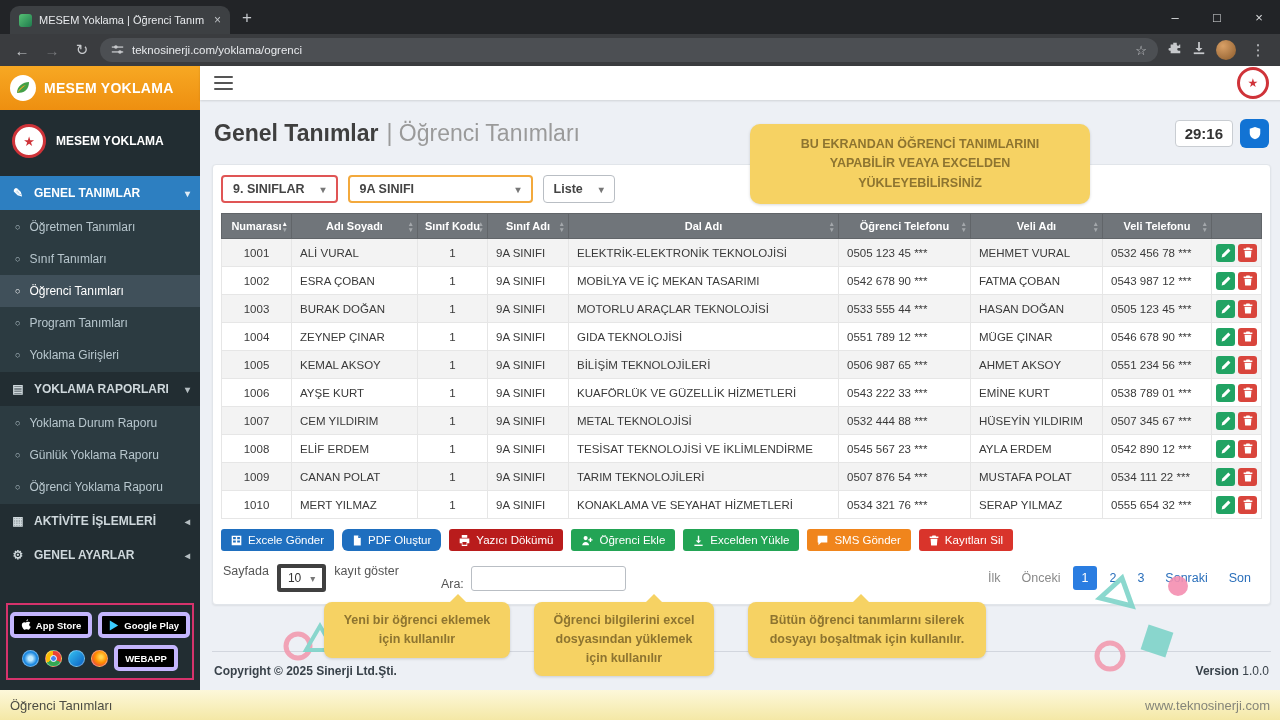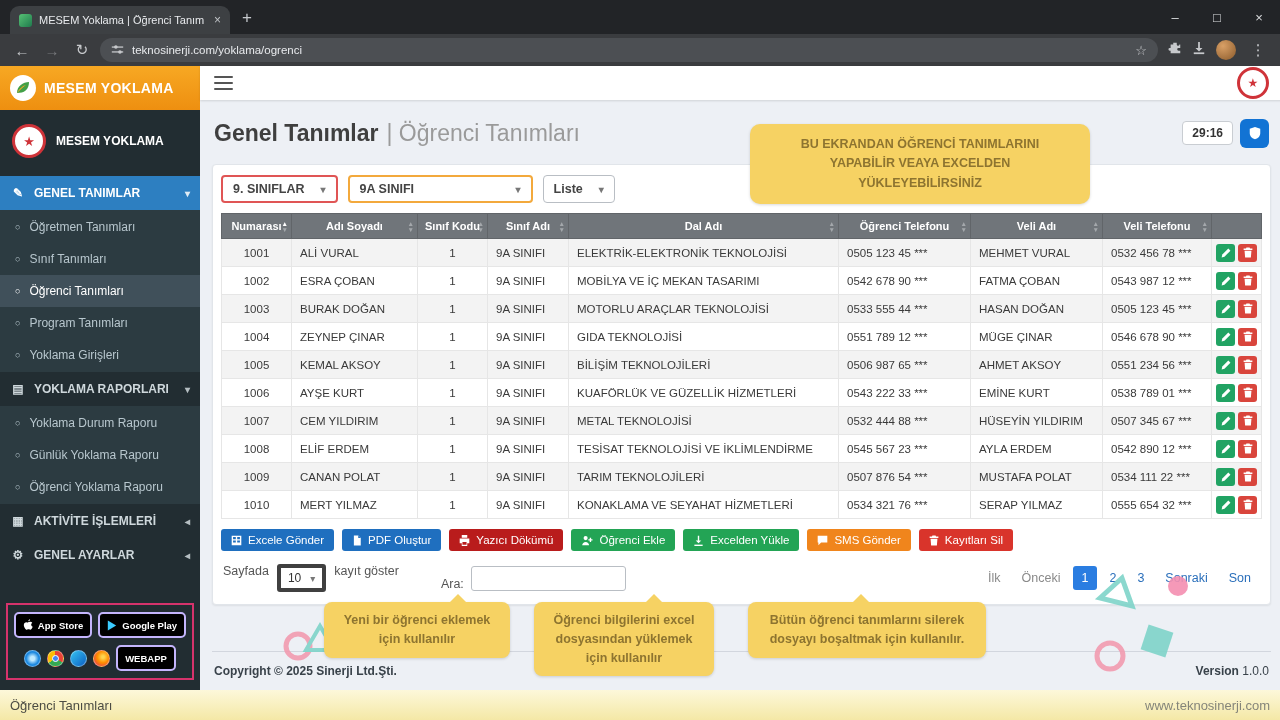--- a/index.html
+++ b/index.html
@@ -39,41 +39,41 @@
   .tree { display:flex; align-items:center; gap:8px; padding:10px 10px; color:#cfd8dc; cursor:pointer; font-weight:bold; }
   .tree-active { background:#2d7fc1; color:#fff; }
   .mi { width:16px; text-align:center; font-size:12px; }
   .chev { margin-left:auto; font-size:10px; opacity:.85; }
   .subtree { background:#2c3b41; padding:1px 0; }
   .subitem { display:flex; align-items:center; gap:9px; padding:9px 10px 9px 15px; color:#b8c7ce; cursor:pointer; }
   .subitem.active { background:#40505a; color:#fff; }
   .dot { font-size:9px; }
   .store-box { margin:8px 6px 10px; border:2px solid #d6336c; padding:7px 6px; display:flex; flex-direction:column; gap:7px; }
   .store-row { display:flex; gap:6px; align-items:center; justify-content:center; }
-  .store-badge { background:#000; border:2px solid #c4b5fd; border-radius:5px; color:#fff; font-size:9.5px; font-weight:bold; display:flex; align-items:center; gap:5px; padding:4px 7px; height:26px; white-space:nowrap; }
+  .store-badge { background:#000; border:4px solid #c4b5fd; border-radius:5px; color:#fff; font-size:9.5px; font-weight:bold; display:flex; align-items:center; gap:5px; padding:4px 7px; height:26px; white-space:nowrap; }
   .bico-circle { width:17px; height:17px; border-radius:50%; flex:0 0 auto; border:1px solid rgba(255,255,255,.35); }
   .b-safari { background:radial-gradient(circle at 50% 50%,#bfe9ff 20%,#1b88e0 60%); }
   .b-chrome { background:conic-gradient(#ea4335 0 33%,#34a853 33% 66%,#fbbc05 66% 100%); position:relative; }
   .b-chrome::after { content:""; position:absolute; inset:4px; background:#4285f4; border:1.5px solid #fff; border-radius:50%; }
   .b-edge { background:linear-gradient(135deg,#35c1f1,#0b60c4); }
   .b-firefox { background:radial-gradient(circle at 60% 40%,#ffd54f 10%,#ff8f00 45%,#e3364e 90%); }
 
   
   .main { flex:1; display:flex; flex-direction:column; position:relative; background:#edf0f5; }
   .topnav { height:44px; background:#fff; display:flex; align-items:center; padding:0 14px; box-shadow:0 1px 2px rgba(0,0,0,.12); }
   .burger { display:flex; flex-direction:column; gap:3.5px; width:19px; cursor:pointer; }
   .burger i { height:2.5px; background:#555; border-radius:1px; }
   .meb-top { margin-left:auto; width:32px; height:32px; border-radius:50%; background:#fff; border:3px solid #cf3339; display:flex; align-items:center; justify-content:center; color:#cf3339; font-size:12px; }
 
   .content { flex:1; padding:14px 12px 0; position:relative; }
   .title-row { display:flex; align-items:center; margin:0 2px 12px; height:38px; }
   .title-main { font-size:23px; color:#3f3f3f; font-weight:bold; }
   .title-sub { font-size:23px; color:#9a9a9a; font-weight:300; margin-left:8px; }
   .timer-wrap { margin-left:auto; display:flex; align-items:center; gap:7px; }
-  .timer { background:#fff; border:1px solid #c9cdd2; border-radius:4px; padding:4px 9px; font-weight:bold; font-size:12px; color:#333; }
+  .timer { background:#fff; border:1px solid #c9cdd2; border-radius:4px; padding:4px 9px; font-weight:bold; font-size:15px; color:#333; }
   .shield-btn { width:29px; height:29px; background:#1273d4; border-radius:6px; display:flex; align-items:center; justify-content:center; cursor:pointer; }
 
   .panel { background:#fff; border:1px solid #e1e5ea; border-radius:4px; box-shadow:0 1px 2px rgba(0,0,0,.07); padding:8px; }
   .filters { display:flex; gap:10px; margin:2px 0 10px; }
   .select { background:#fff; border-radius:4px; display:flex; align-items:center; gap:16px; padding:5px 10px; font-size:12.5px; font-weight:bold; color:#444; cursor:pointer; }
   .sel-grade { border:2px solid #e05555; }
   .sel-class { border:2px solid #f3a93c; min-width:185px; justify-content:space-between; }
   .sel-view  { border:1px solid #b9bec4; font-weight:bold; }
   .caret { color:#777; font-size:10px; }
 
@@ -561,21 +561,21 @@
 
         <div class="actionbar">
             <button class="btn" style="background: rgb(31, 111, 191);">
               <span class="bicon">
                 <svg width="11" height="11" viewBox="0 0 16 16">
                   <path fill="#fff" d="M1 1h14v14H1zm2 2v3h4V3zm6 0v3h4V3zM3 8v3h4V8zm6 0v3h4V8z"></path>
                 </svg>
               </span>
               <span>Excele Gönder</span>
             </button>
-            <button class="btn" style="background: rgb(31, 111, 191);">
+            <button class="btn" style="background: rgb(31, 111, 191); border-radius: 6px;">
               <span class="bicon">
                 <svg width="10" height="11" viewBox="0 0 16 16">
                   <path fill="#fff" d="M3 0h7l4 4v12H3z"></path>
                   <path fill="#1f6fbf" d="M10 0l4 4h-4z"></path>
                 </svg>
               </span>
               <span>PDF Oluştur</span>
             </button>
             <button class="btn" style="background: #b91c1c;">
               <span class="bicon">

